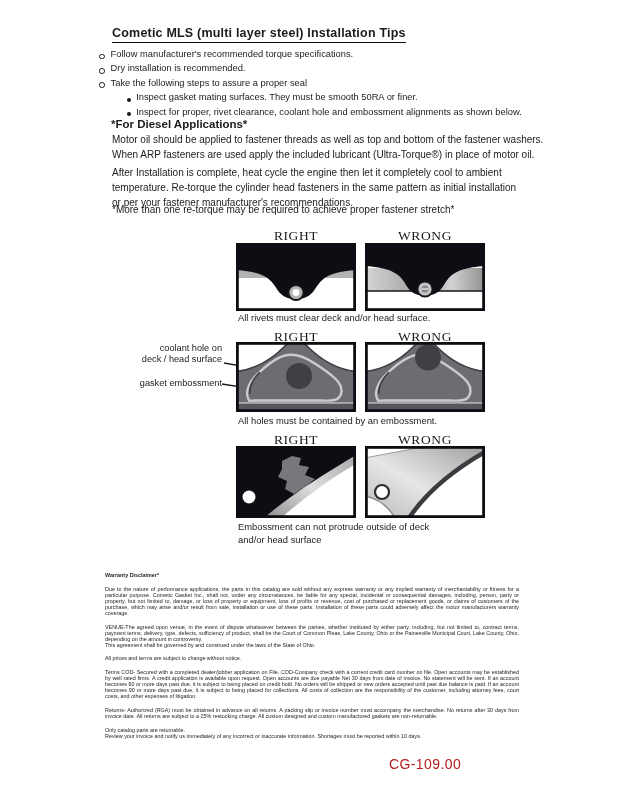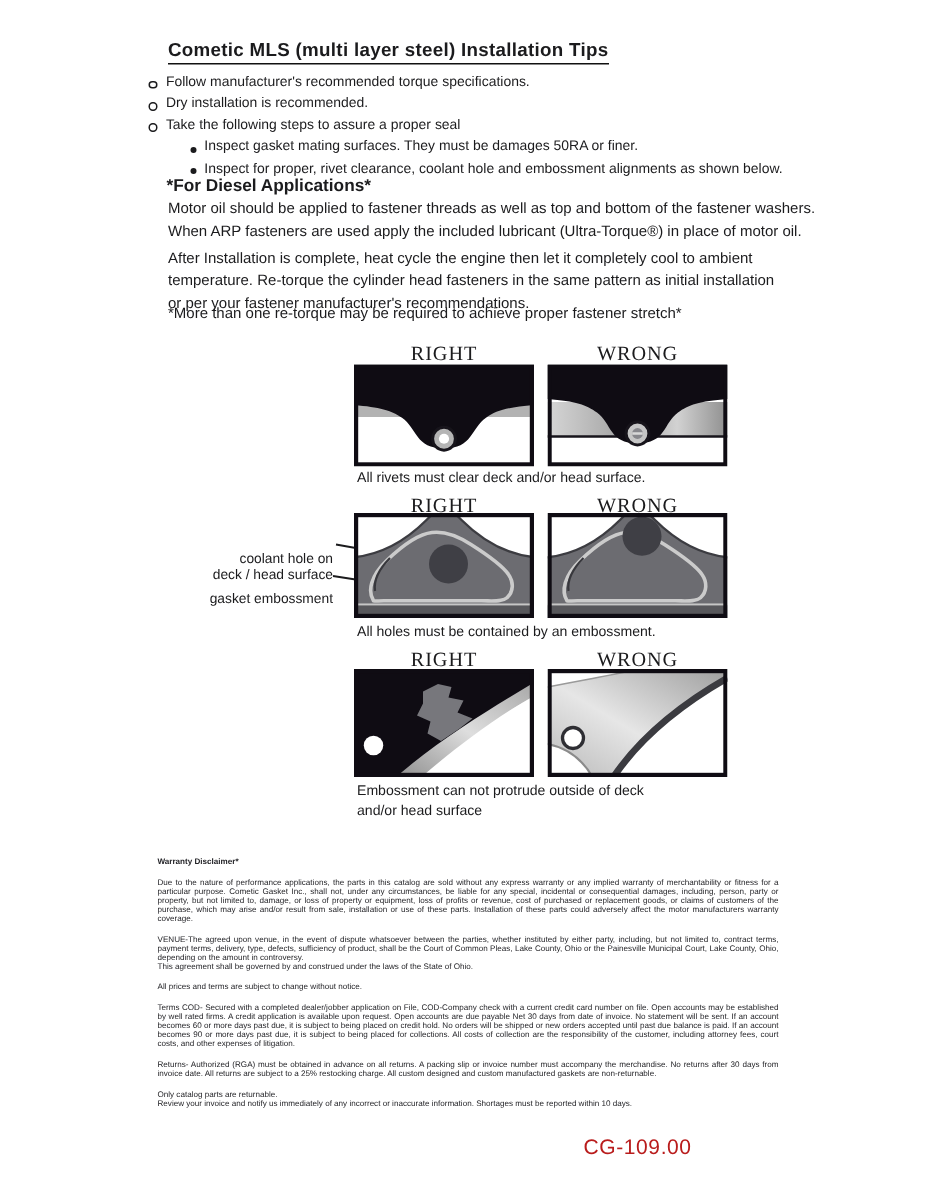--- a/index.html
+++ b/index.html
@@ -38,21 +38,21 @@
     <div class="bullet-row">
       <span class="marker-o"></span>
       <span>Dry installation is recommended.</span>
     </div>
     <div class="bullet-row">
       <span class="marker-o"></span>
       <span>Take the following steps to assure a proper seal</span>
     </div>
     <div class="bullet-row sub">
       <span class="marker-f"></span>
-      <span>Inspect gasket mating surfaces. They must be damages 50RA or finer.</span>
+      <span>Inspect gasket mating surfaces. They must be smooth 50RA or finer.</span>
     </div>
     <div class="bullet-row sub">
       <span class="marker-f"></span>
       <span>Inspect for proper, rivet clearance, coolant hole and embossment alignments as shown below.</span>
     </div>
   </div>
 
   <div class="abs section-head" style="left:111px;top:118px;">*For Diesel Applications*</div>
   <div class="abs para" style="left:112px;top:133px;">Motor oil should be applied to fastener threads as well as top and bottom of the fastener washers.
 When ARP fasteners are used apply the included lubricant (Ultra-Torque®) in place of motor oil.</div>
@@ -90,23 +90,23 @@
     <circle cx="60" cy="46" r="3.6" fill="#87878c"></circle>
     <line x1="56.5" y1="46" x2="63.5" y2="46" stroke="#d8d8d8" stroke-width="1.6"></line>
     <rect x="1.4" y="1.4" width="117.2" height="65.2" fill="none" stroke="#0f0c13" stroke-width="2.8"></rect>
   </svg>
 
   <div class="abs caption" style="left:238px;top:312px;">All rivets must clear deck and/or head surface.</div>
 
   <div class="abs rw" style="left:236px;top:329px;">RIGHT</div>
   <div class="abs rw" style="left:365px;top:329px;">WRONG</div>
 
-  <div class="abs callout" style="left:100px;top:343px;margin-top:24px;">coolant hole on
+  <div class="abs callout" style="left:100px;top:343px;">coolant hole on
 deck / head surface</div>
-  <div class="abs callout" style="left:100px;top:394px;">gasket embossment</div>
+  <div class="abs callout" style="left:100px;top:378px;">gasket embossment</div>
 
   <svg class="abs" style="left:110px;top:340px;" width="260" height="80" viewBox="0 0 260 80">
     <line x1="114" y1="23" x2="187" y2="36" stroke="#1b1b1d" stroke-width="1.3"></line>
     <line x1="112" y1="44" x2="157" y2="51" stroke="#1b1b1d" stroke-width="1.3"></line>
   </svg>
 
   <svg class="abs" style="left:236px;top:342px;" width="120" height="70" viewBox="0 0 120 70">
     <rect width="120" height="70" fill="#ffffff"></rect>
     <path d="M0,70 V29.5 C19,27.5 34,19 48.5,4.5 C51,2 52.5,0 54,0 H66 C67.5,0 69,2 71.5,4.5 C86,19 101,27.5 120,29.5 V70 Z" fill="#6c6c71"></path>
     <path d="M0,29.5 C19,27.5 34,19 48.5,4.5 C51,2 52.5,0 54,0" fill="none" stroke="#3c3c41" stroke-width="1.6"></path>

